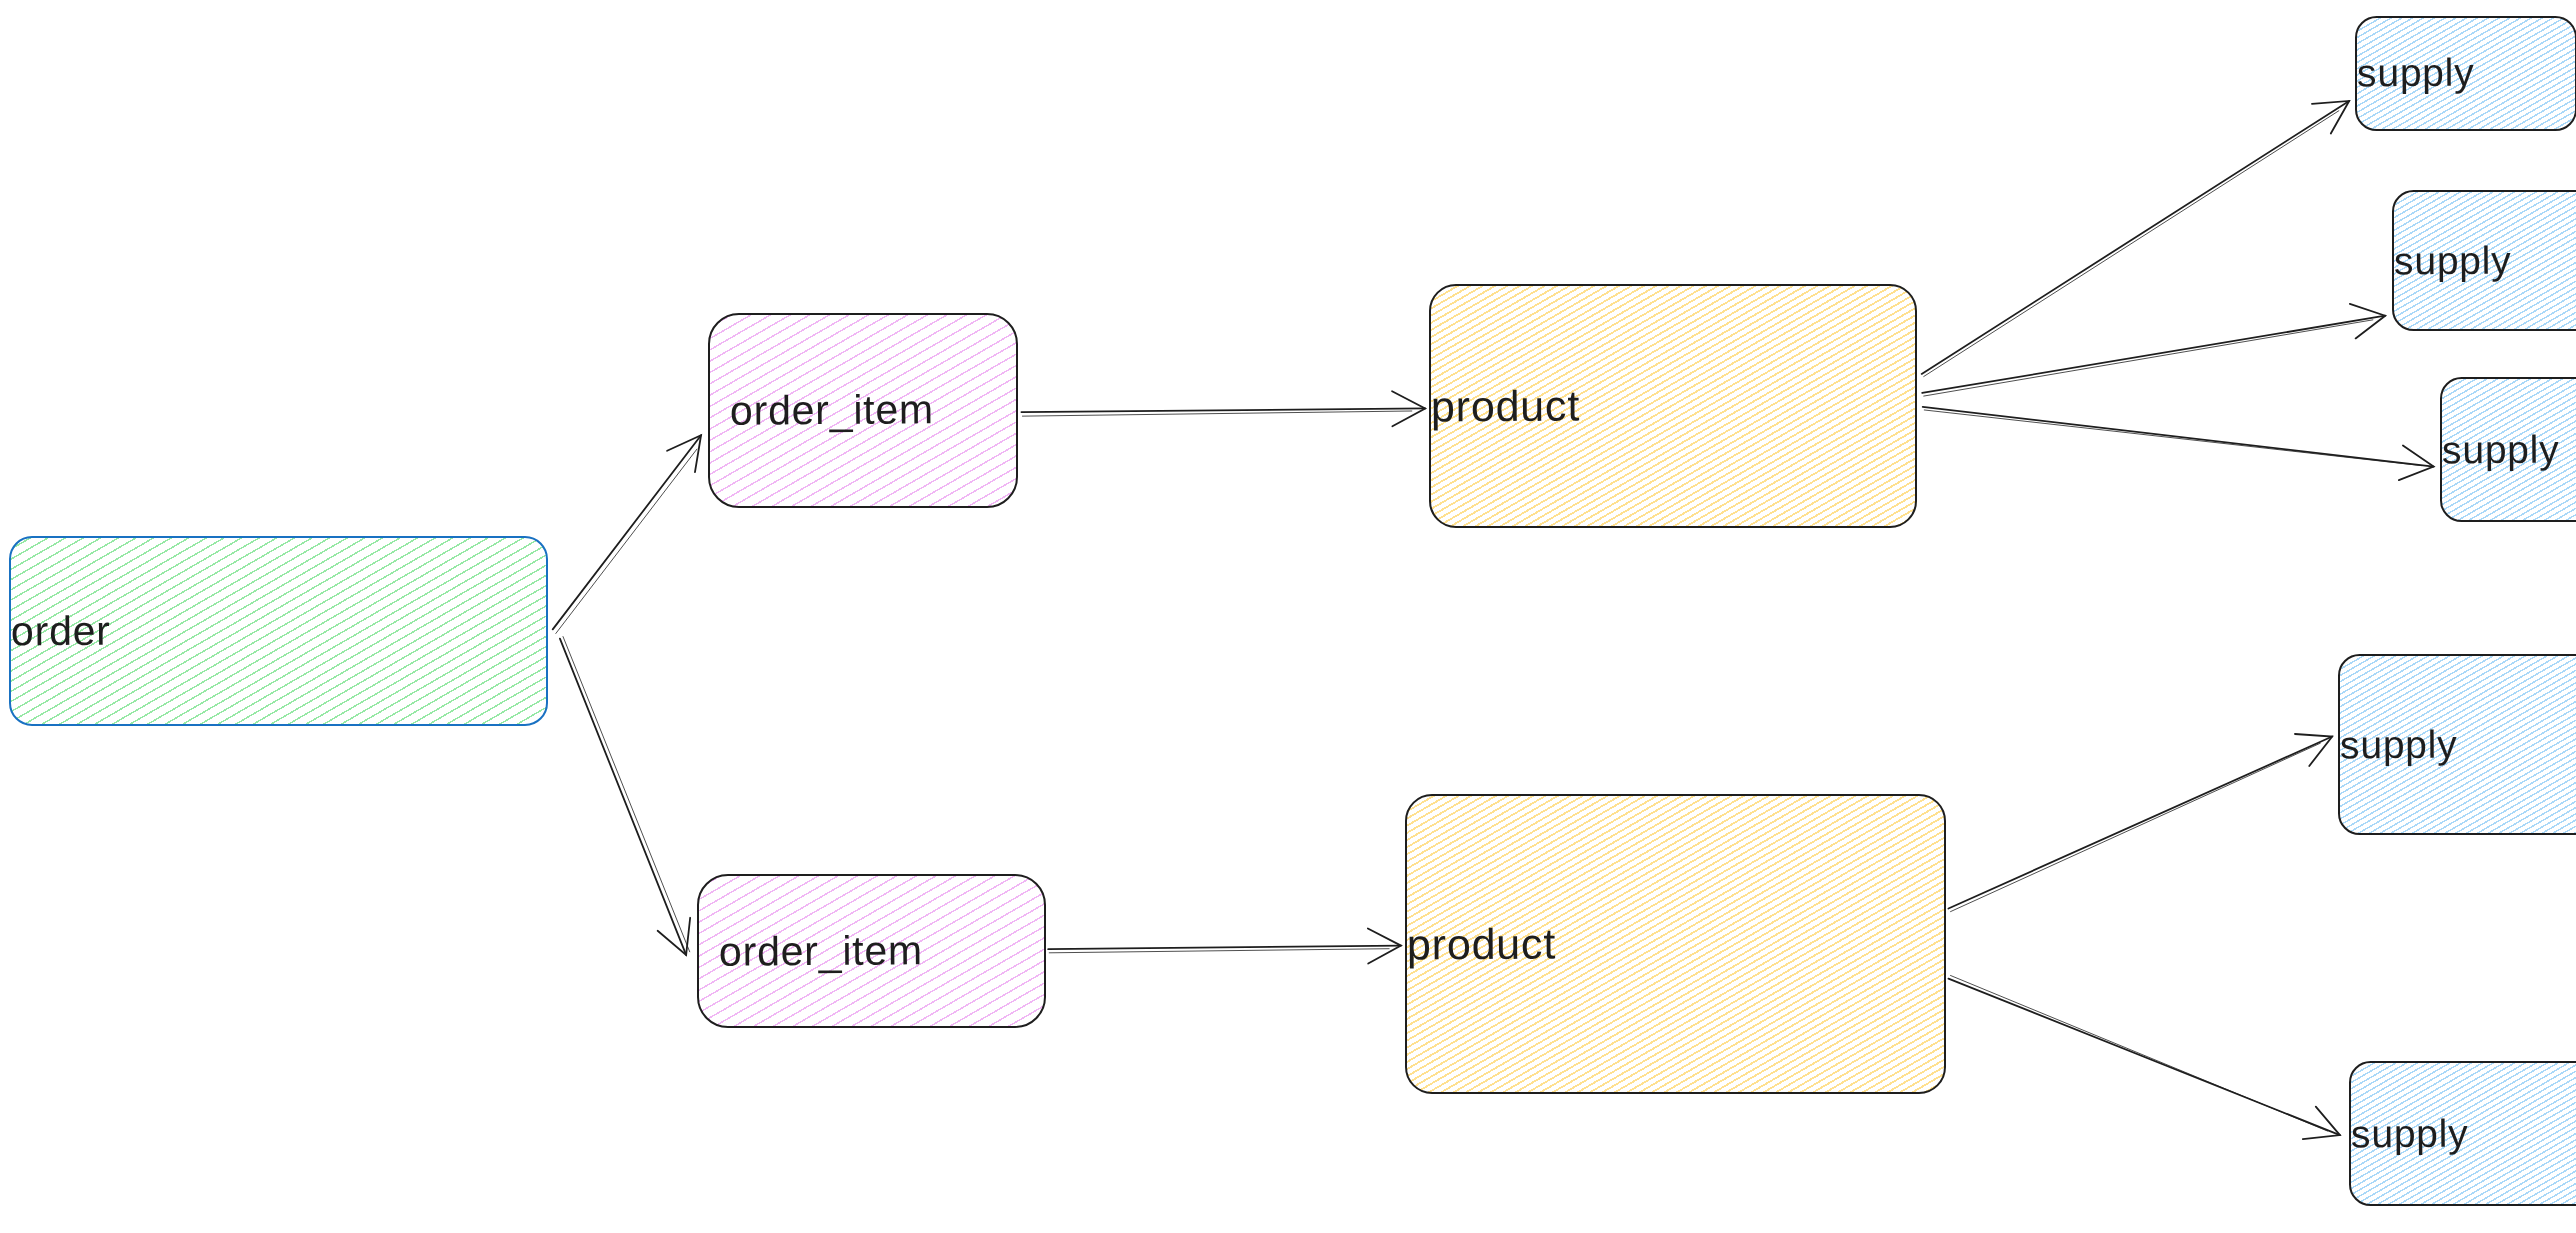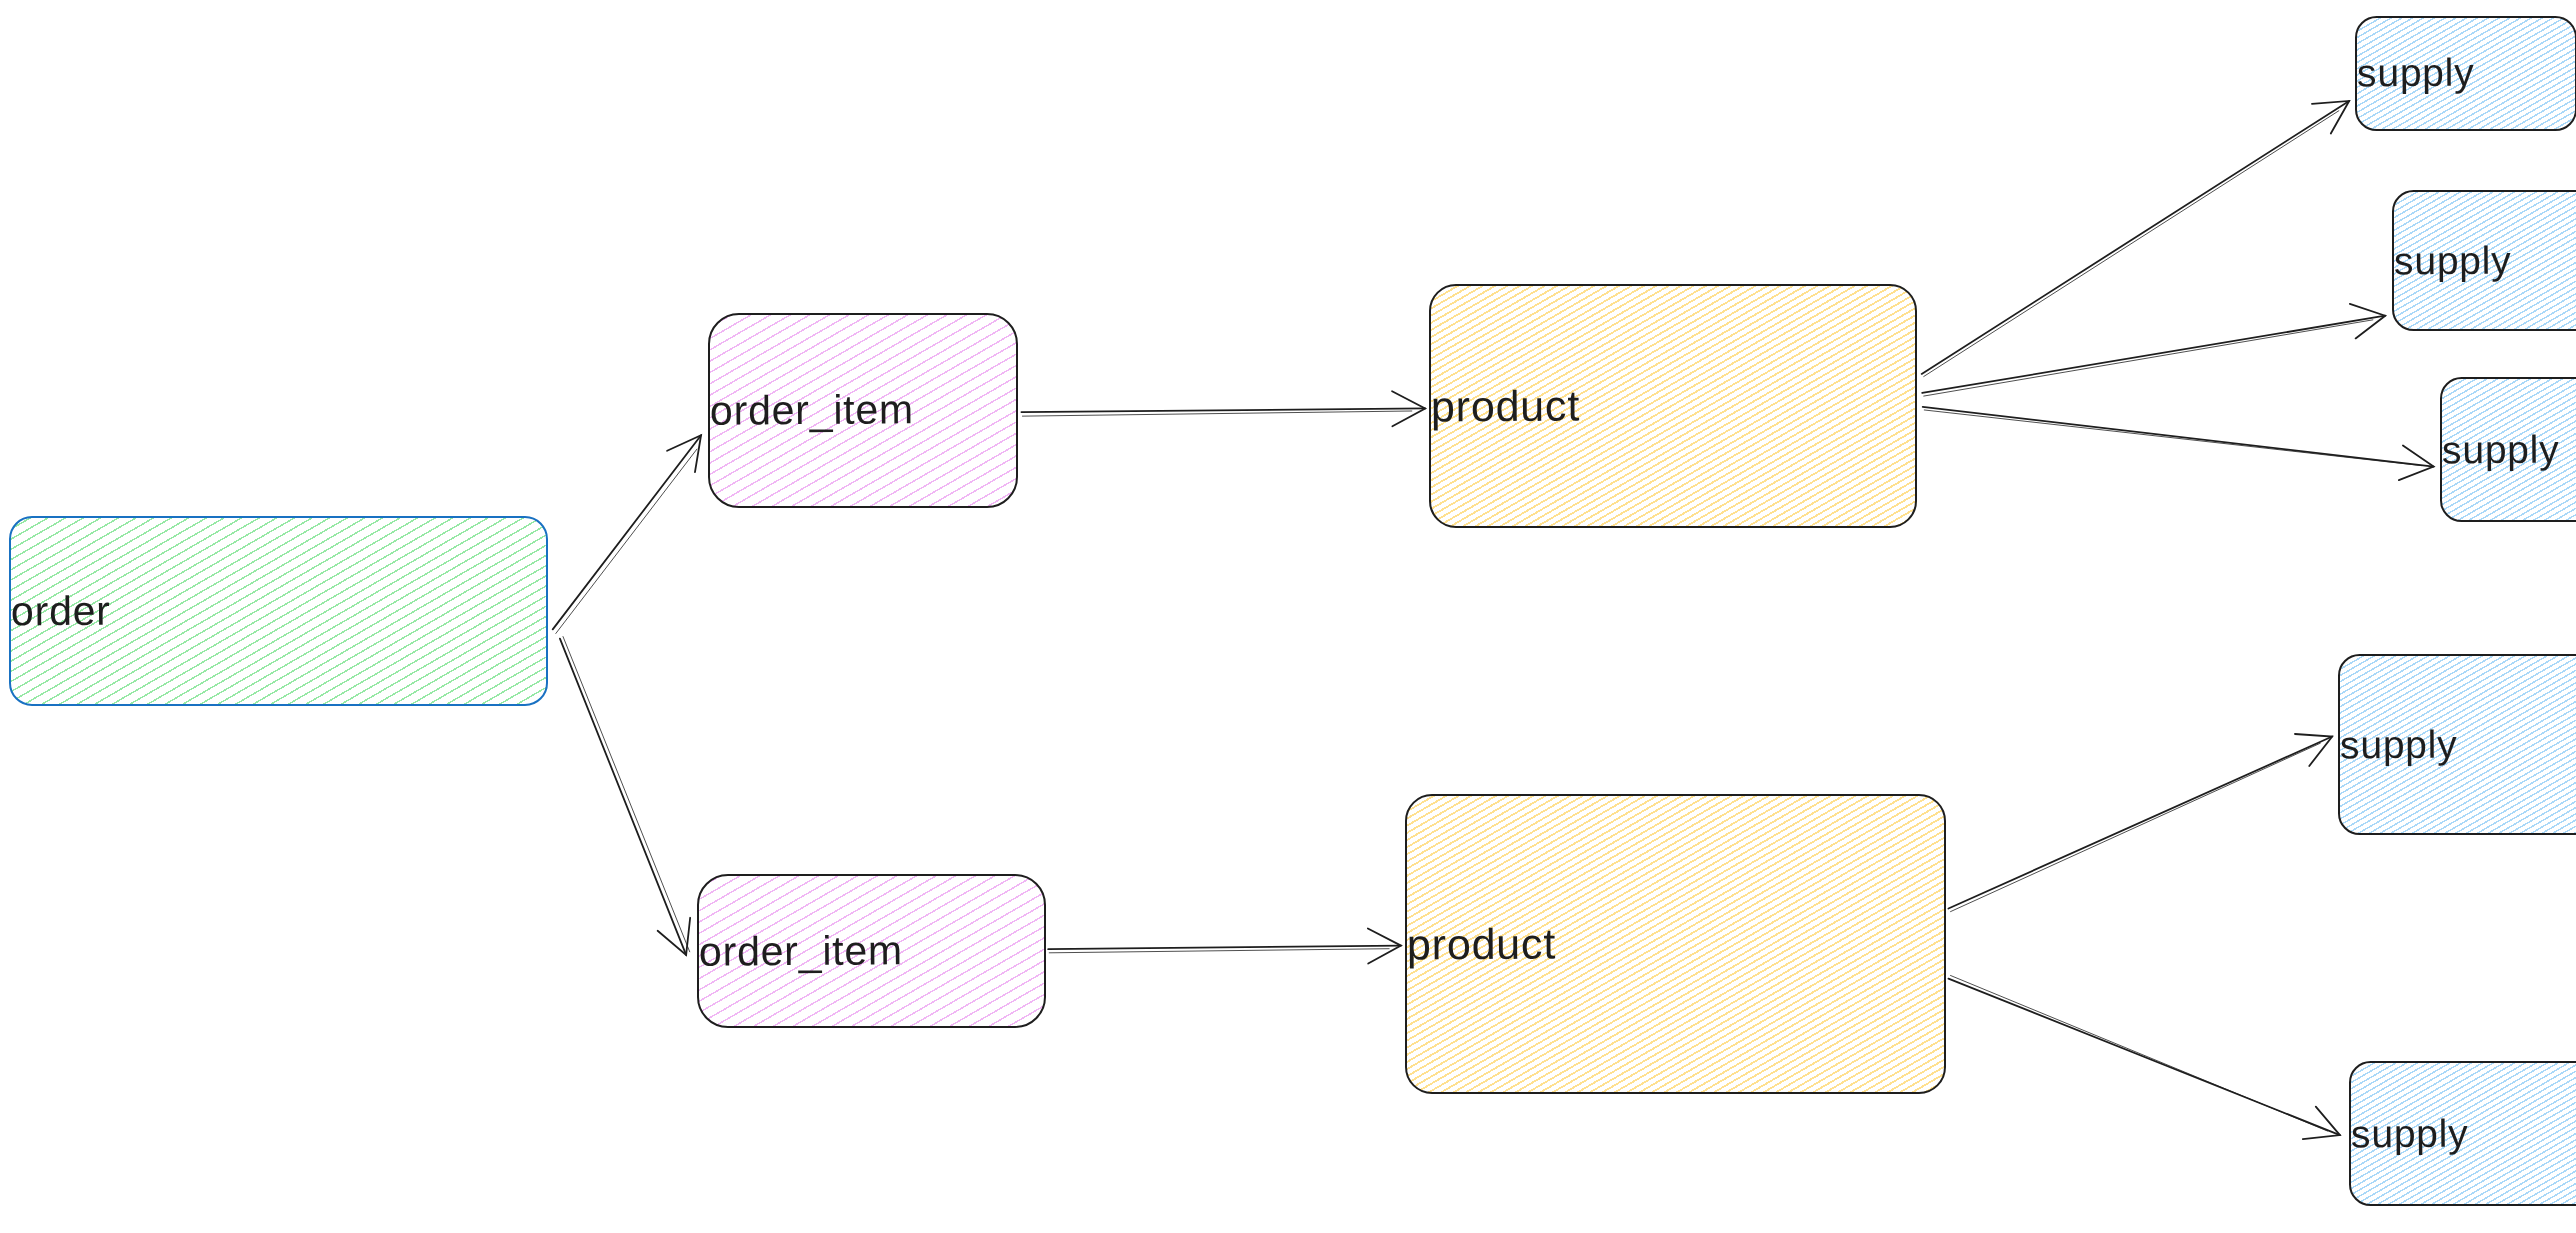--- a/index.html
+++ b/index.html
@@ -52,36 +52,37 @@
     transform: rotate(-0.4deg);
   }
   
   .h-green {
     background-image: repeating-linear-gradient(150deg,
       #96e8a5 0, #96e8a5 1.5px, transparent 1.5px, transparent 8.8px);
   }
   .h-violet {
     background-image: repeating-linear-gradient(150deg,
       #f0b6f4 0, #f0b6f4 1.5px, transparent 1.5px, transparent 9.8px);
+    padding-left: 20px;
   }
   .h-yellow {
     background-image: repeating-linear-gradient(150deg,
       #ffe08f 0, #ffe08f 1.8px, transparent 1.8px, transparent 6.2px);
   }
   .h-blue {
     background-image: repeating-linear-gradient(150deg,
       #a9d8f8 0, #a9d8f8 1.5px, transparent 1.5px, transparent 5.4px);
   }
   .node-order {
     border-color: #1971c2;
     border-width: 2.6px;
     border-radius: 23px;
   }
   
-  #n-order          { left: 8.8px;   top: 516px; width: 539px; height: 190px; }
+  #n-order          { left: 8.8px;   top: 536px; width: 539px; height: 190px; }
   #n-order-item-top { left: 708px; top: 313px;  width: 310px;  height: 195px; border-radius: 31px; }
   #n-order-item-bot { left: 697px; top: 874px; width: 349px;  height: 154px; border-radius: 31px; }
   #n-product-top    { left: 1429px; top: 284px;  width: 488px;  height: 244px; }
   #n-product-bot    { left: 1405px; top: 794px; width: 541px; height: 300px; }
   #n-supply-1       { left: 2355px; top: 15.5px;   width: 222px;  height: 115px; border-radius: 21.6px; }
   #n-supply-2       { left: 2392px; top: 190px;  width: 300px;  height: 141px; border-radius: 21.6px; }
   #n-supply-3       { left: 2440px; top: 377px;  width: 233px;  height: 145px; border-radius: 21.6px; }
   #n-supply-4       { left: 2338px; top: 654px; width: 349px;  height: 181px; border-radius: 21.6px; }
   #n-supply-5       { left: 2349px; top: 1061px; width: 308px;  height: 145px; border-radius: 21.6px; }
   #n-supply-1 .label, #n-supply-2 .label, #n-supply-3 .label,

